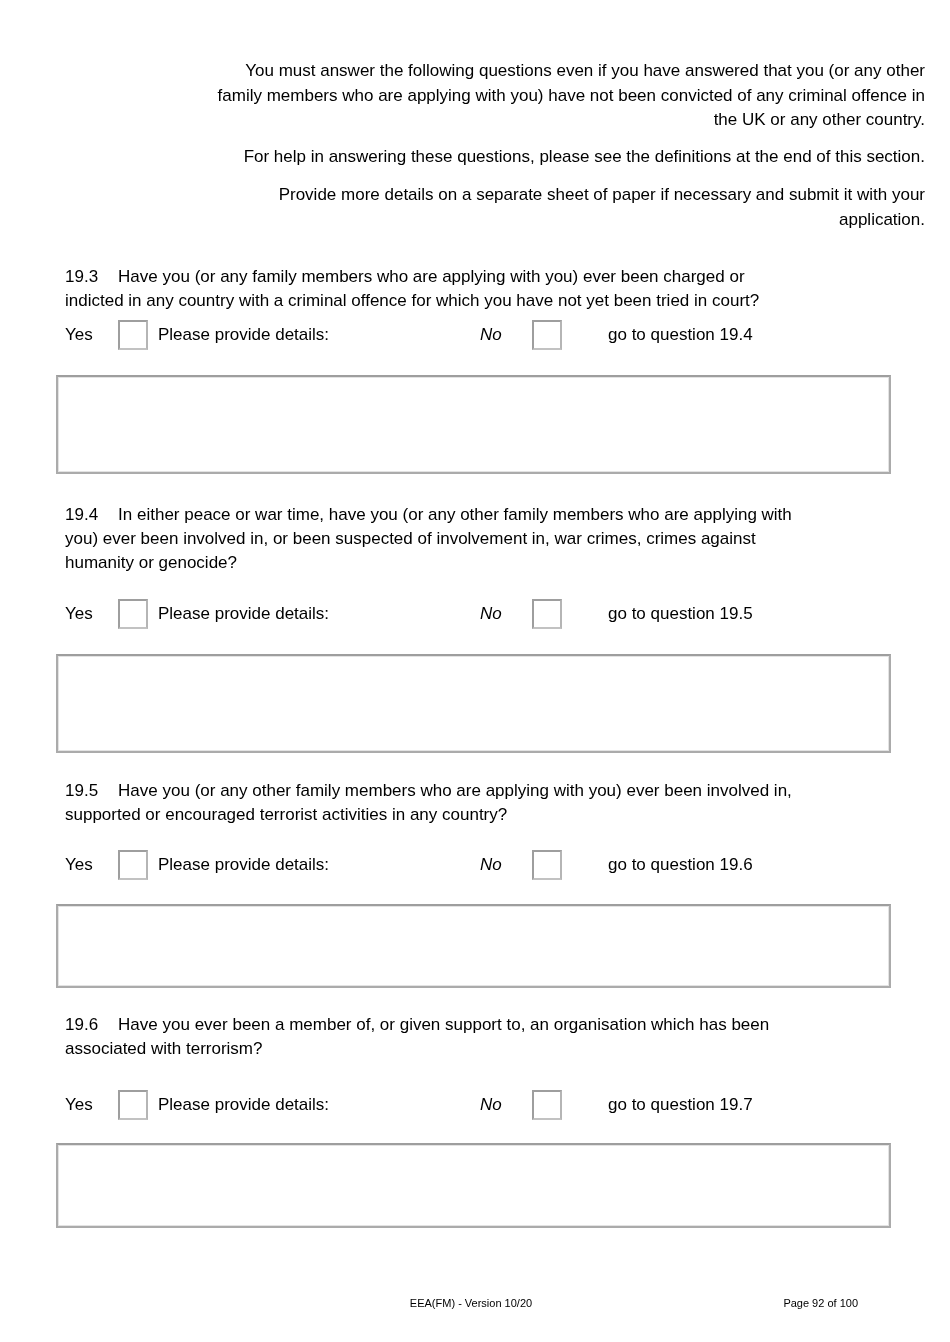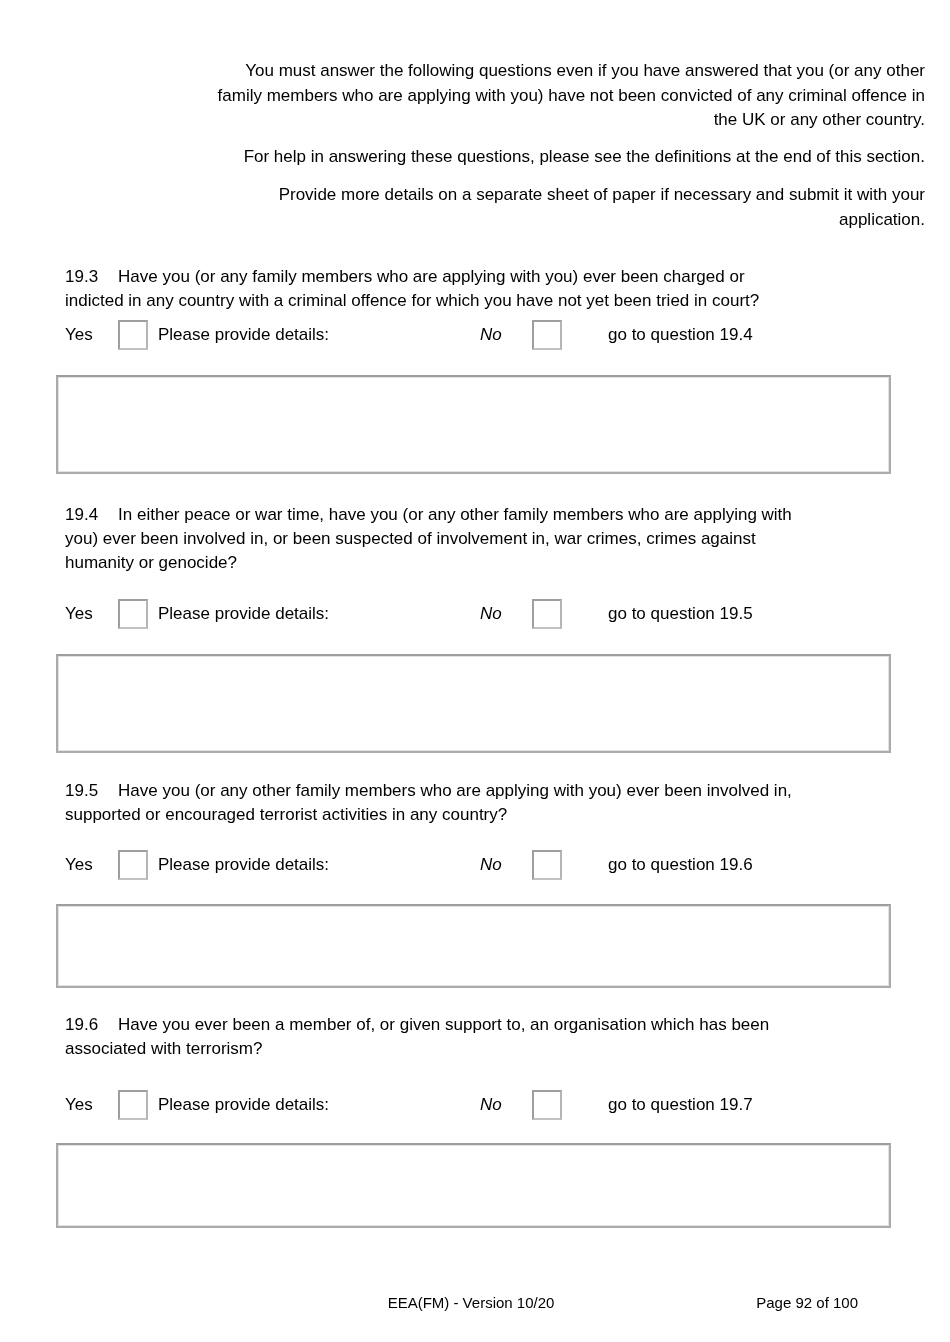--- a/index.html
+++ b/index.html
@@ -67,21 +67,21 @@
     background: #ffffff;
     border: 2px solid #ababab;
     border-top-color: #9e9e9e;
     box-shadow: inset 0 0 0 1px #e3e3e3;
   }
   .footer {
     left: 0;
     top: 1292px;
     width: 942px;
     height: 22px;
-    font-size: 15px;
+    font-size: 11px;
     line-height: 22px;
   }
   .footer-version {
     position: absolute;
     left: 0;
     right: 0;
     text-align: center;
   }
   .footer-page {
     position: absolute;

